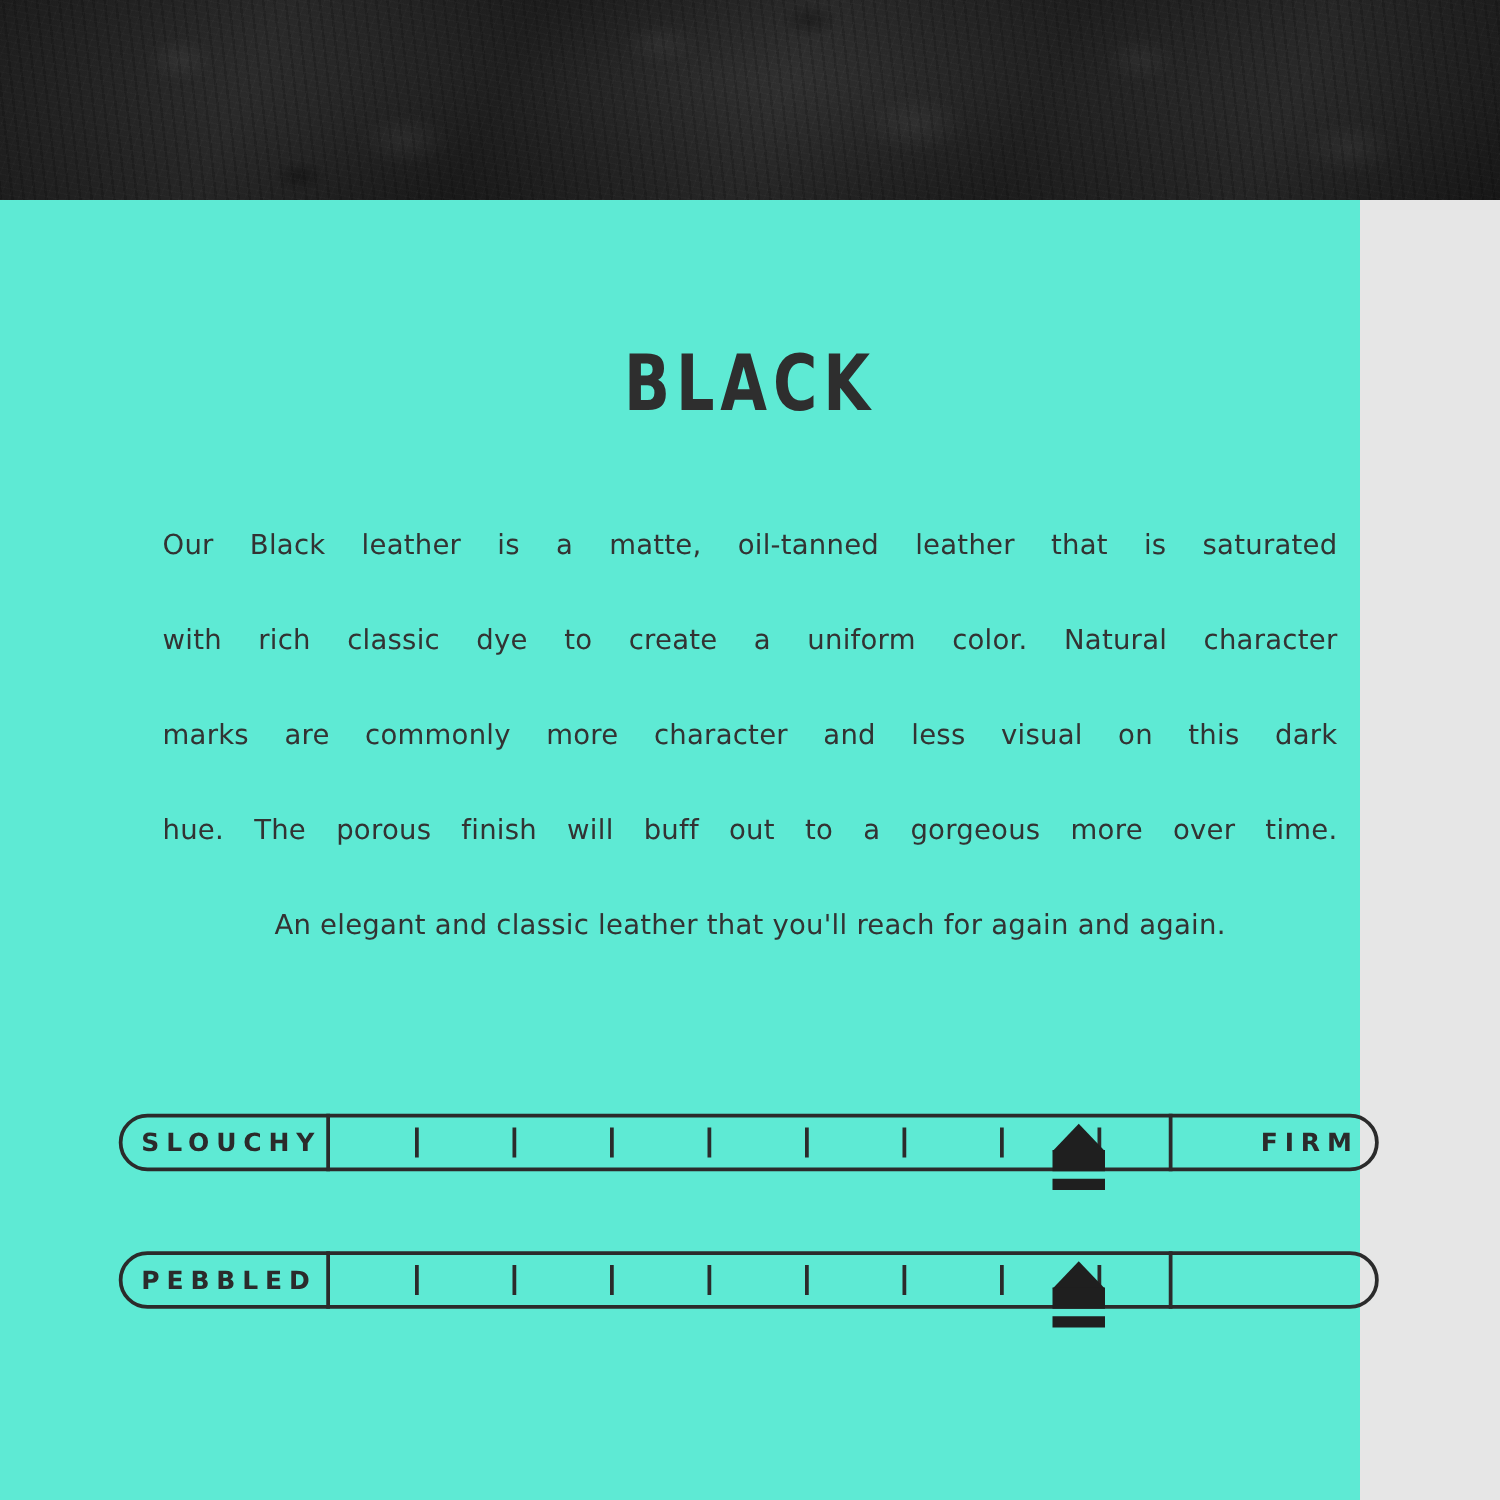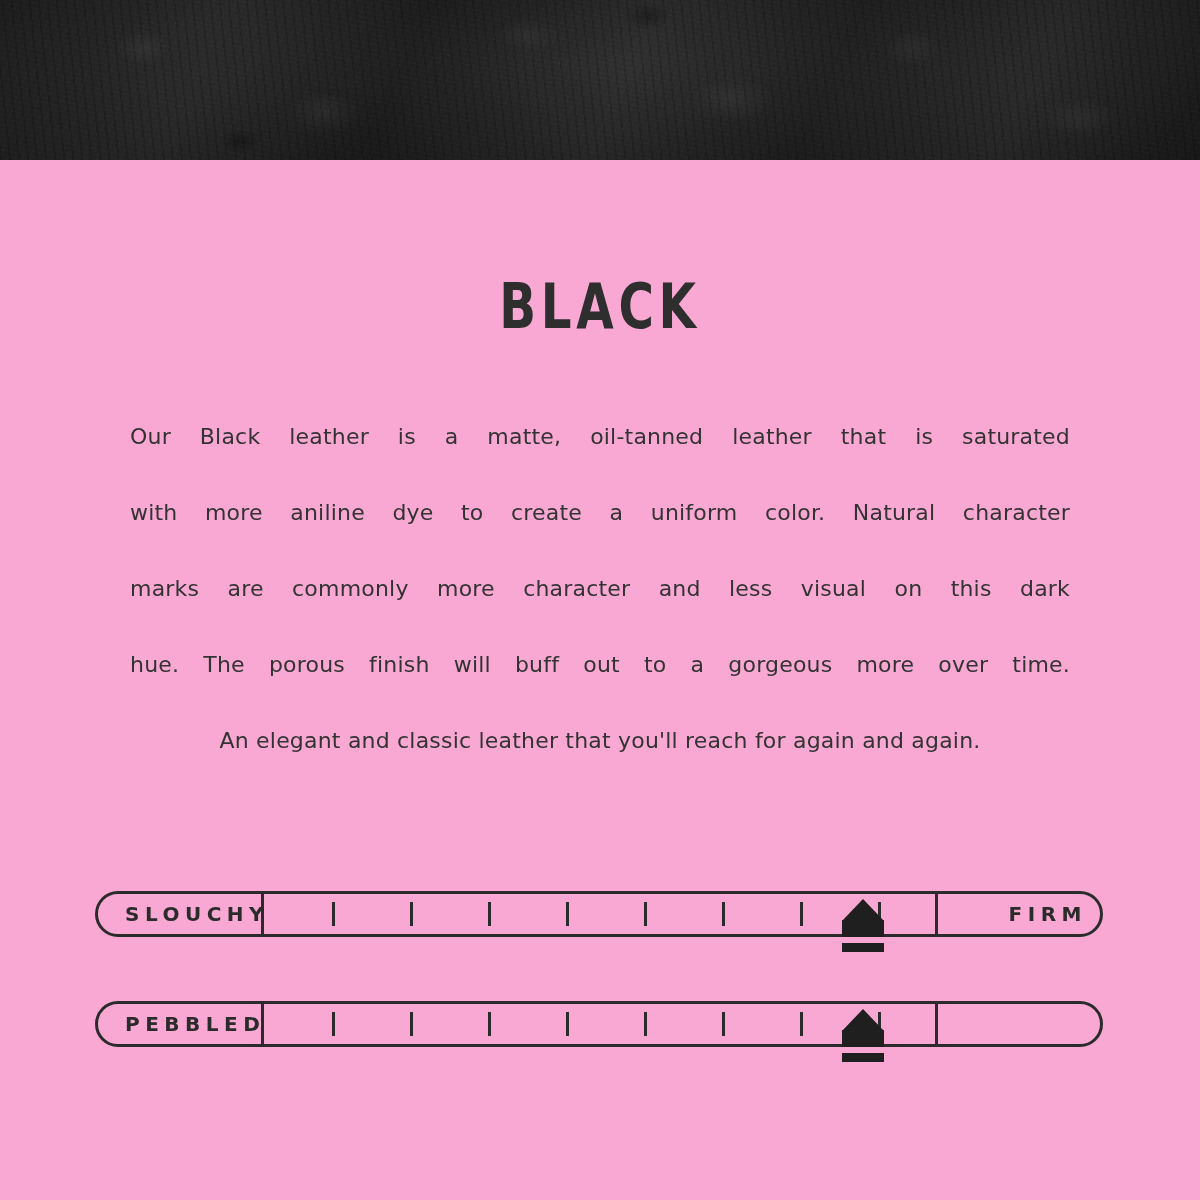--- a/index.html
+++ b/index.html
@@ -9,23 +9,23 @@
   body {
     width: 1200px;
     height: 1200px;
     background: #e6e6e6;
     font-family: "Liberation Sans", sans-serif;
     overflow: hidden;
   }
 
   .page {
     position: relative;
-    width: 1200px;
+    width: 1088px;
     height: 1200px;
-    background: #f9a8d4;
+    background: #5eead4;
   }
 
   
   .banner {
     position: relative;
     width: 1200px;
     height: 160px;
     background:
       radial-gradient(ellipse 38px 26px at 12% 30%, rgba(255,255,255,0.055), rgba(255,255,255,0) 70%),
       radial-gradient(ellipse 52px 30px at 27% 70%, rgba(255,255,255,0.05), rgba(255,255,255,0) 70%),
@@ -118,21 +118,21 @@
     height: 46px;
     display: flex;
     align-items: center;
     font-family: "DejaVu Sans", sans-serif;
     font-weight: bold;
     font-size: 20px;
     letter-spacing: 5.5px;
     color: #2b2b2b;
   }
   .scale-label.left {
-    left: 30px;
+    left: 18px;
   }
   .scale-label.right {
     right: 18px;
   }
   .divider {
     position: absolute;
     top: 0;
     width: 3px;
     height: 46px;
     background: #2b2b2b;
@@ -191,21 +191,21 @@
     <div class="grain"></div>
     <div class="vignette"></div>
   </div>
 
   <div class="content">
 
     <h1 class="title">BLACK</h1>
 
     <div class="body-copy">
       <p class="justify">Our Black leather is a matte, oil-tanned leather that is saturated</p>
-      <p class="justify">with more aniline dye to create a uniform color.  Natural character</p>
+      <p class="justify">with rich classic dye to create a uniform color.  Natural character</p>
       <p class="justify">marks are commonly more character and less visual on this dark</p>
       <p class="justify">hue.  The porous finish will buff out to a gorgeous more over time.</p>
       <p>An elegant and classic leather that you'll reach for again and again.</p>
     </div>
 
     <div class="scales">
 
       <div class="scale">
         <div class="scale-track"></div>
         <div class="scale-label left">SLOUCHY</div>

